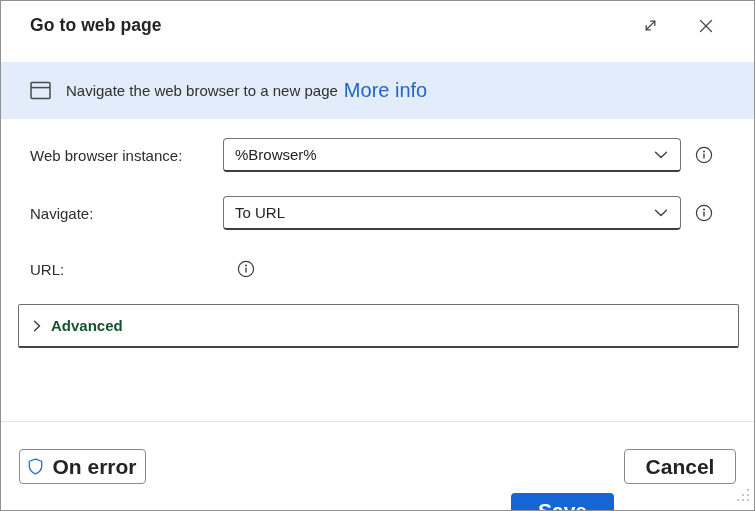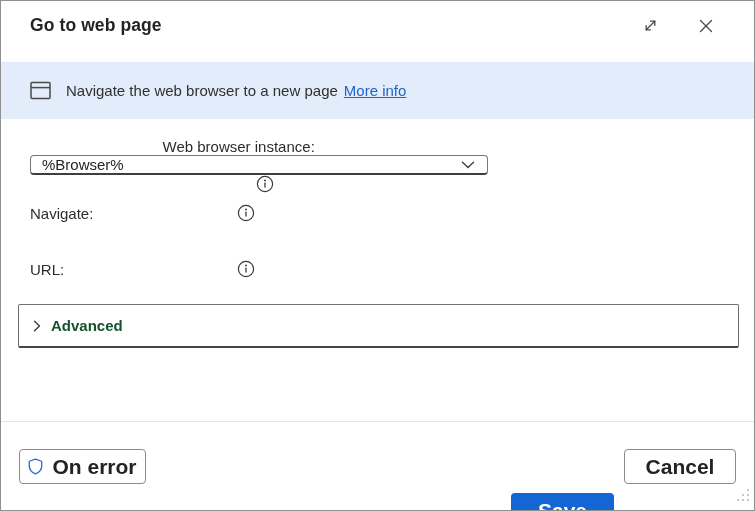--- a/index.html
+++ b/index.html
@@ -32,28 +32,28 @@
     border-radius:3px;
   }
 
   
   .banner {
     position:absolute; top:61px; left:0; right:0; height:57px;
     display:flex; align-items:center; gap:15px;
     padding:5px 29px;
   }
   .banner-text { font-size:15px; color:#30302f; }
-  .banner a { font-size:15px; text-decoration:underline; cursor:pointer; }
+  .banner a { font-size:20px; cursor:pointer; }
 
   
   .row {
     position:absolute; left:29px; height:34px;
     display:flex; align-items:center;
   }
-  .row-1 { top:137px;flex-direction:column; } .row-2 { top:195px; } .row-3 { top:251px; }
+  .row-1 { top:137px; } .row-2 { top:195px; } .row-3 { top:251px; }
   .field-label {
     width:193px; font-size:15px; color:#2e2d2c; flex:0 0 auto;
   }
   .field-box {
     position:relative; width:458px; height:34px;
     background:#fff;
     border:1px solid #767676;
     border-bottom:2px solid #3f3e3d;
     border-radius:4px;
     display:flex; align-items:center;
@@ -165,20 +165,28 @@
       <svg width="18" height="18" viewBox="0 0 18 18">
         <circle cx="9" cy="9" r="7.6" fill="none" stroke="#3b3a39" stroke-width="1.2"></circle>
         <circle cx="9" cy="5.6" r="1" fill="#3b3a39"></circle>
         <rect x="8.35" y="7.6" width="1.3" height="5.1" rx="0.6" fill="#3b3a39"></rect>
       </svg>
     </button>
   </div>
 
   <div class="row row-2">
     <span class="field-label">Navigate:</span>
+    <div class="field-box">
+      <span class="value">To URL</span>
+      <span class="chev">
+        <svg width="14" height="8" viewBox="0 0 14 8">
+          <path d="M1.5 1.2 L7 6.6 L12.5 1.2" fill="none" stroke="#424242" stroke-width="1.4" stroke-linecap="round" stroke-linejoin="round"></path>
+        </svg>
+      </span>
+    </div>
     <button class="info-btn">
       <svg width="18" height="18" viewBox="0 0 18 18">
         <circle cx="9" cy="9" r="7.6" fill="none" stroke="#3b3a39" stroke-width="1.2"></circle>
         <circle cx="9" cy="5.6" r="1" fill="#3b3a39"></circle>
         <rect x="8.35" y="7.6" width="1.3" height="5.1" rx="0.6" fill="#3b3a39"></rect>
       </svg>
     </button>
   </div>
 
   <div class="row row-3">

